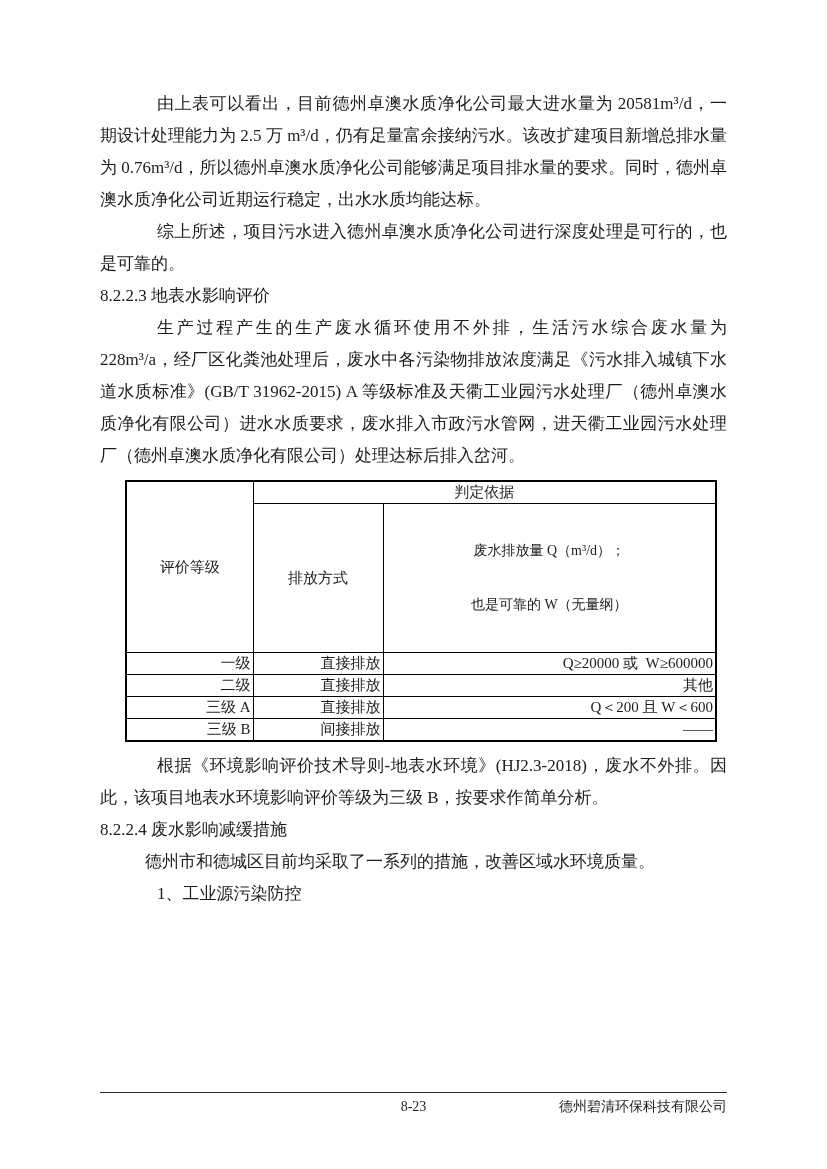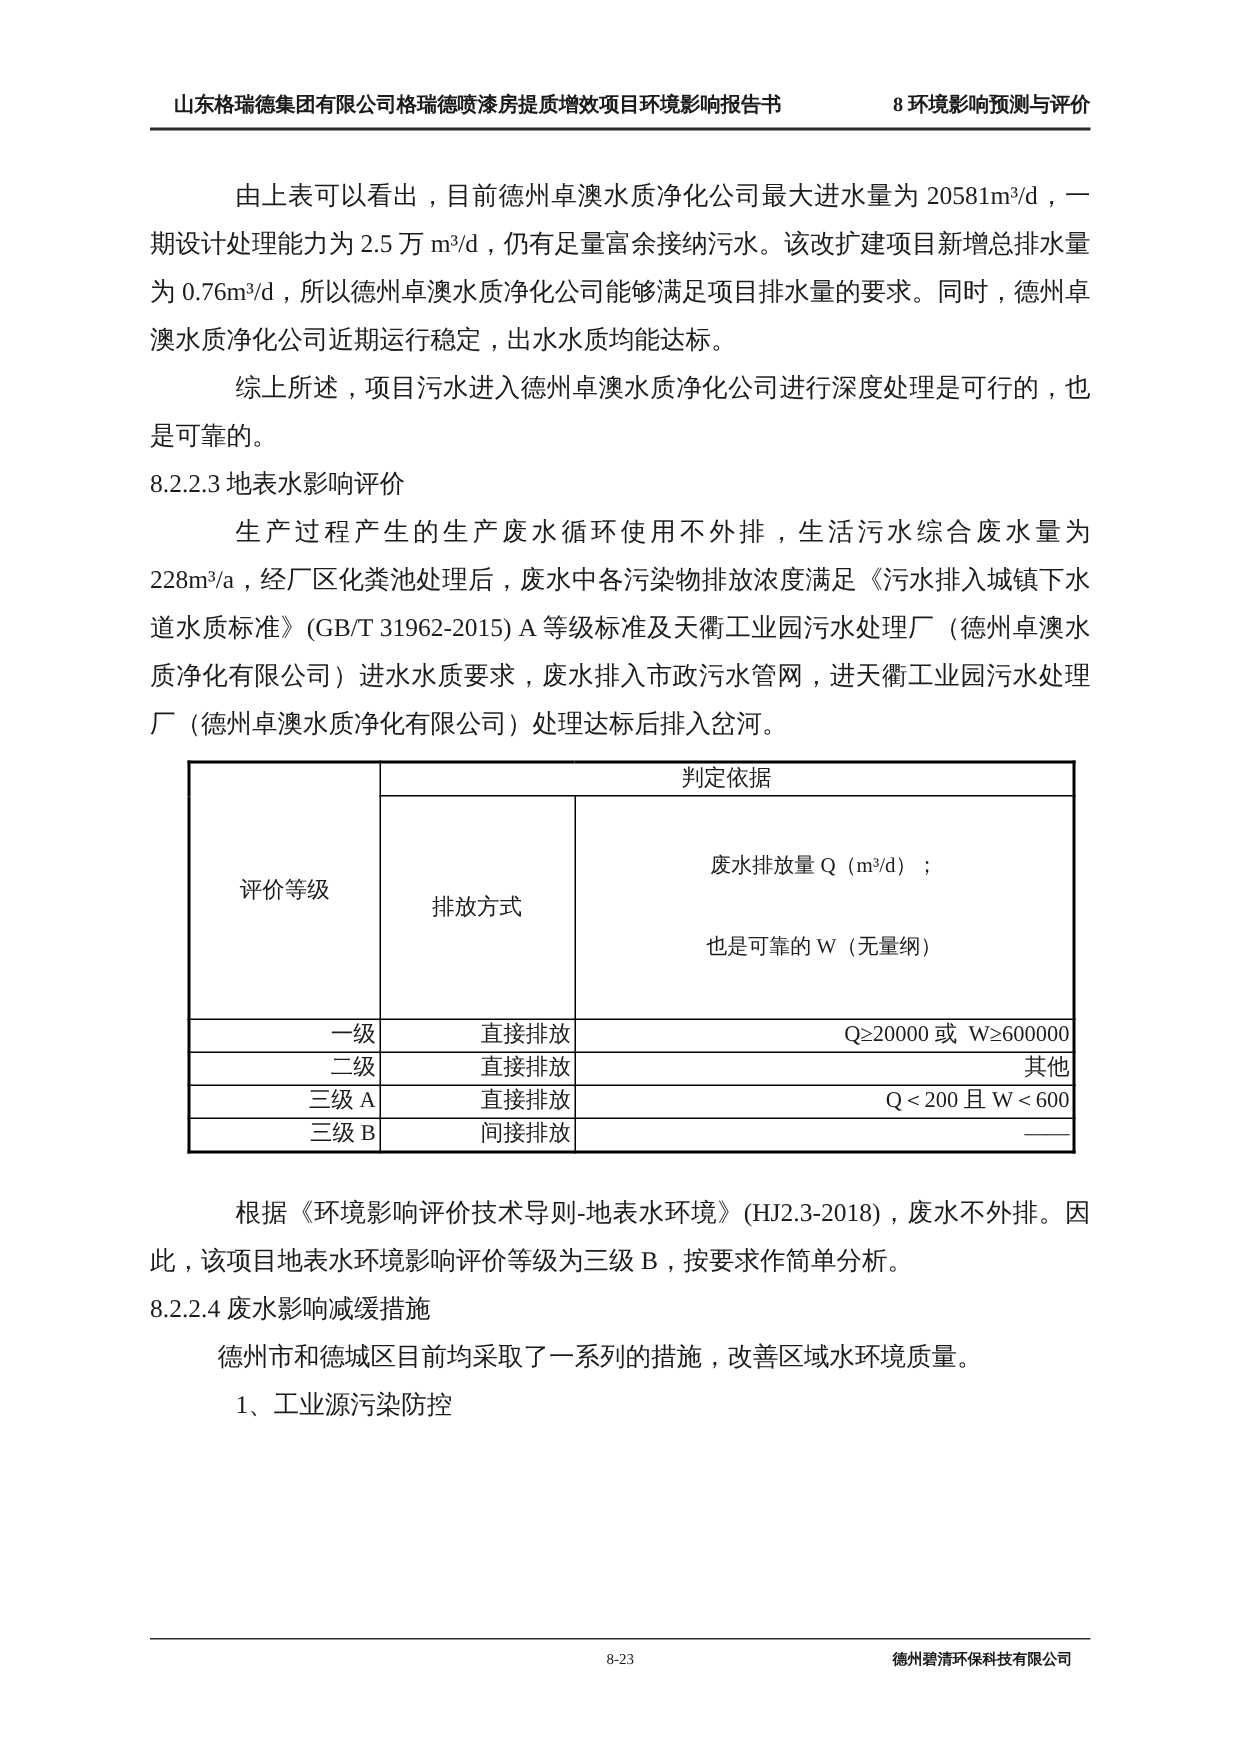--- a/index.html
+++ b/index.html
@@ -84,47 +84,42 @@
   }
   tr.data-row td { height: 19px; text-align: right; }
   
   .doc-footer {
     position: absolute;
     left: 100px;
     right: 100px;
     top: 1092px;
     border-top: 1.5px solid #2a2a2a;
     padding-top: 5px;
-    font-size: 10px;
+    font-size: 14px;
     line-height: 18px;
   }
   .doc-footer .page-num {
     position: absolute;
     left: 0;
     right: 0;
     top: 5px;
     text-align: center;
   }
   .doc-footer .company {
     position: absolute;
-    right: 12px;
+    right: 0;
     top: 5px;
     text-align: right;
-    font-weight: bold;
   }
 </style>
 </head>
 <body>
 
 <div class="page">
 
-  <div class="doc-header">
-    <span class="left">山东格瑞德集团有限公司格瑞德喷漆房提质增效项目环境影响报告书</span>
-    <span class="right">8 环境影响预测与评价</span>
-  </div>
 
   <div class="doc-main">
     <p class="ind">由上表可以看出，目前德州卓澳水质净化公司最大进水量为 20581m³/d，一期设计处理能力为 2.5 万 m³/d，仍有足量富余接纳污水。该改扩建项目新增总排水量为 0.76m³/d，所以德州卓澳水质净化公司能够满足项目排水量的要求。同时，德州卓澳水质净化公司近期运行稳定，出水水质均能达标。</p>
     <p class="ind">综上所述，项目污水进入德州卓澳水质净化公司进行深度处理是可行的，也是可靠的。</p>
     <h2>8.2.2.3 地表水影响评价</h2>
     <p class="ind">生产过程产生的生产废水循环使用不外排，生活污水综合废水量为 228m³/a，经厂区化粪池处理后，废水中各污染物排放浓度满足《污水排入城镇下水道水质标准》(GB/T 31962-2015) A 等级标准及天衢工业园污水处理厂（德州卓澳水质净化有限公司）进水水质要求，废水排入市政污水管网，进天衢工业园污水处理厂（德州卓澳水质净化有限公司）处理达标后排入岔河。</p>
 
 
     <table class="grade-tbl">
       <colgroup>
@@ -160,21 +155,21 @@
           <td>Q＜200 且 W＜600</td>
         </tr>
         <tr class="data-row">
           <td>三级 B</td>
           <td>间接排放</td>
           <td>——</td>
         </tr>
       </tbody>
     </table>
 
-    <p class="ind" style="margin-top:24px;">根据《环境影响评价技术导则-地表水环境》(HJ2.3-2018)，废水不外排。因此，该项目地表水环境影响评价等级为三级 B，按要求作简单分析。</p>
+    <p class="ind" style="margin-top:8px;">根据《环境影响评价技术导则-地表水环境》(HJ2.3-2018)，废水不外排。因此，该项目地表水环境影响评价等级为三级 B，按要求作简单分析。</p>
     <h2>8.2.2.4 废水影响减缓措施</h2>
     <p class="ind-sm">德州市和德城区目前均采取了一系列的措施，改善区域水环境质量。</p>
     <p class="ind">1、工业源污染防控</p>
 
   </div>
 
   <div class="doc-footer">
     <span class="page-num">8-23</span>
     <span class="company">德州碧清环保科技有限公司</span>
   </div>

